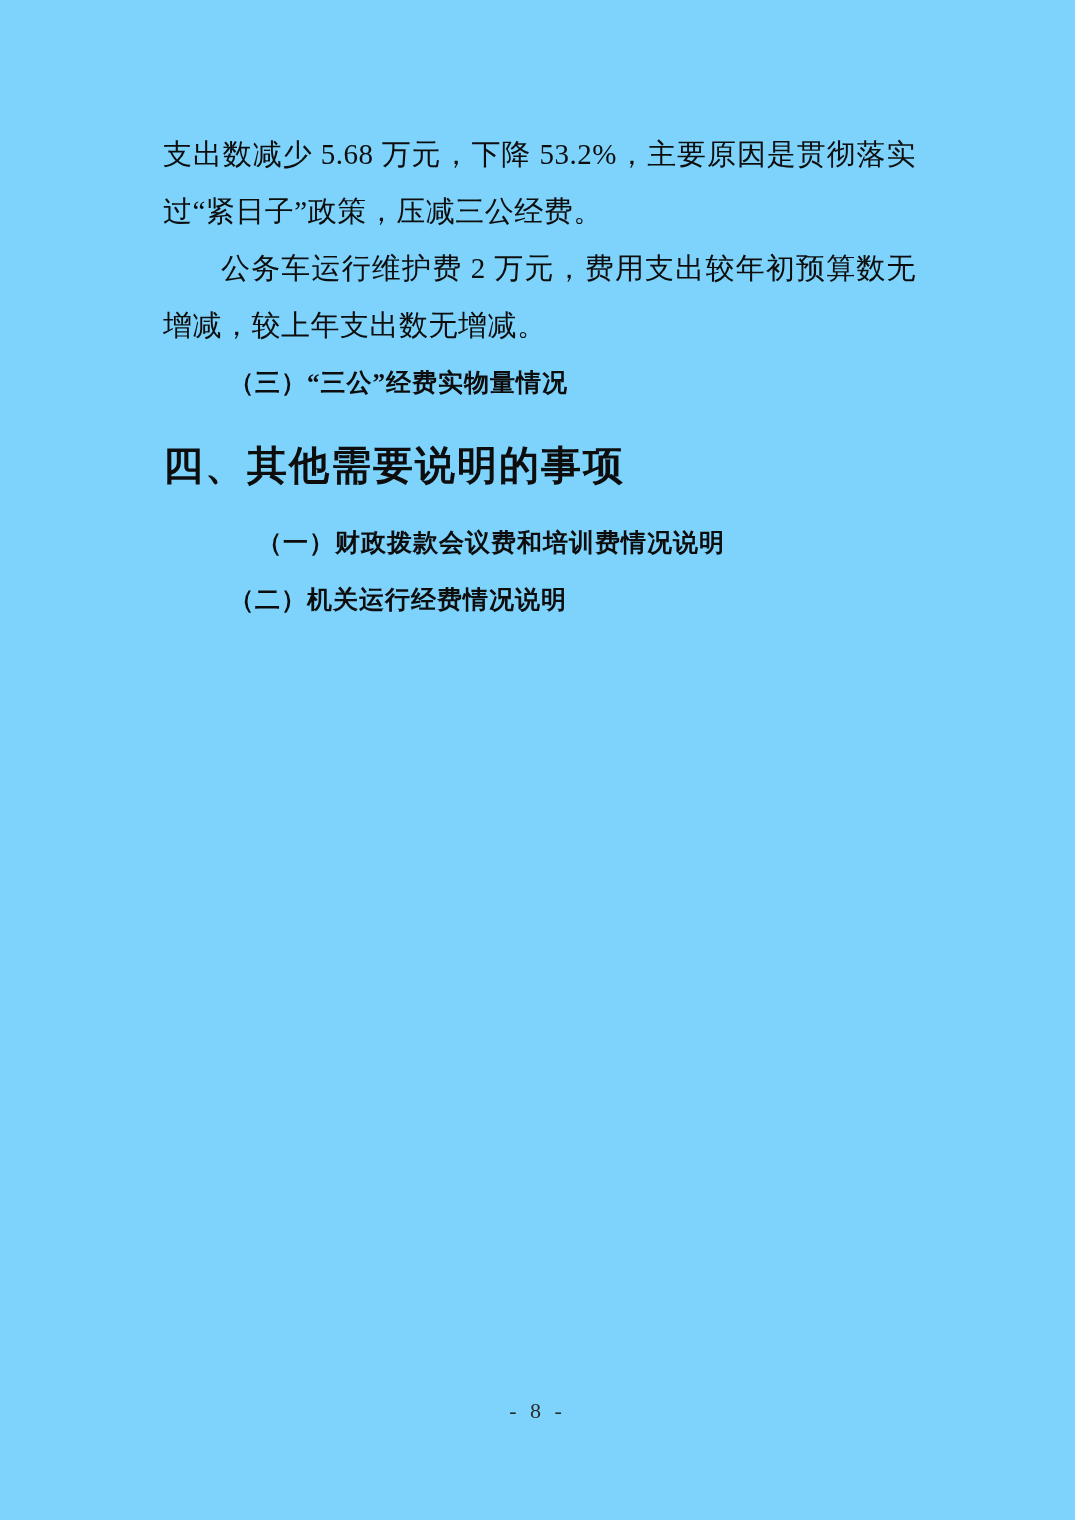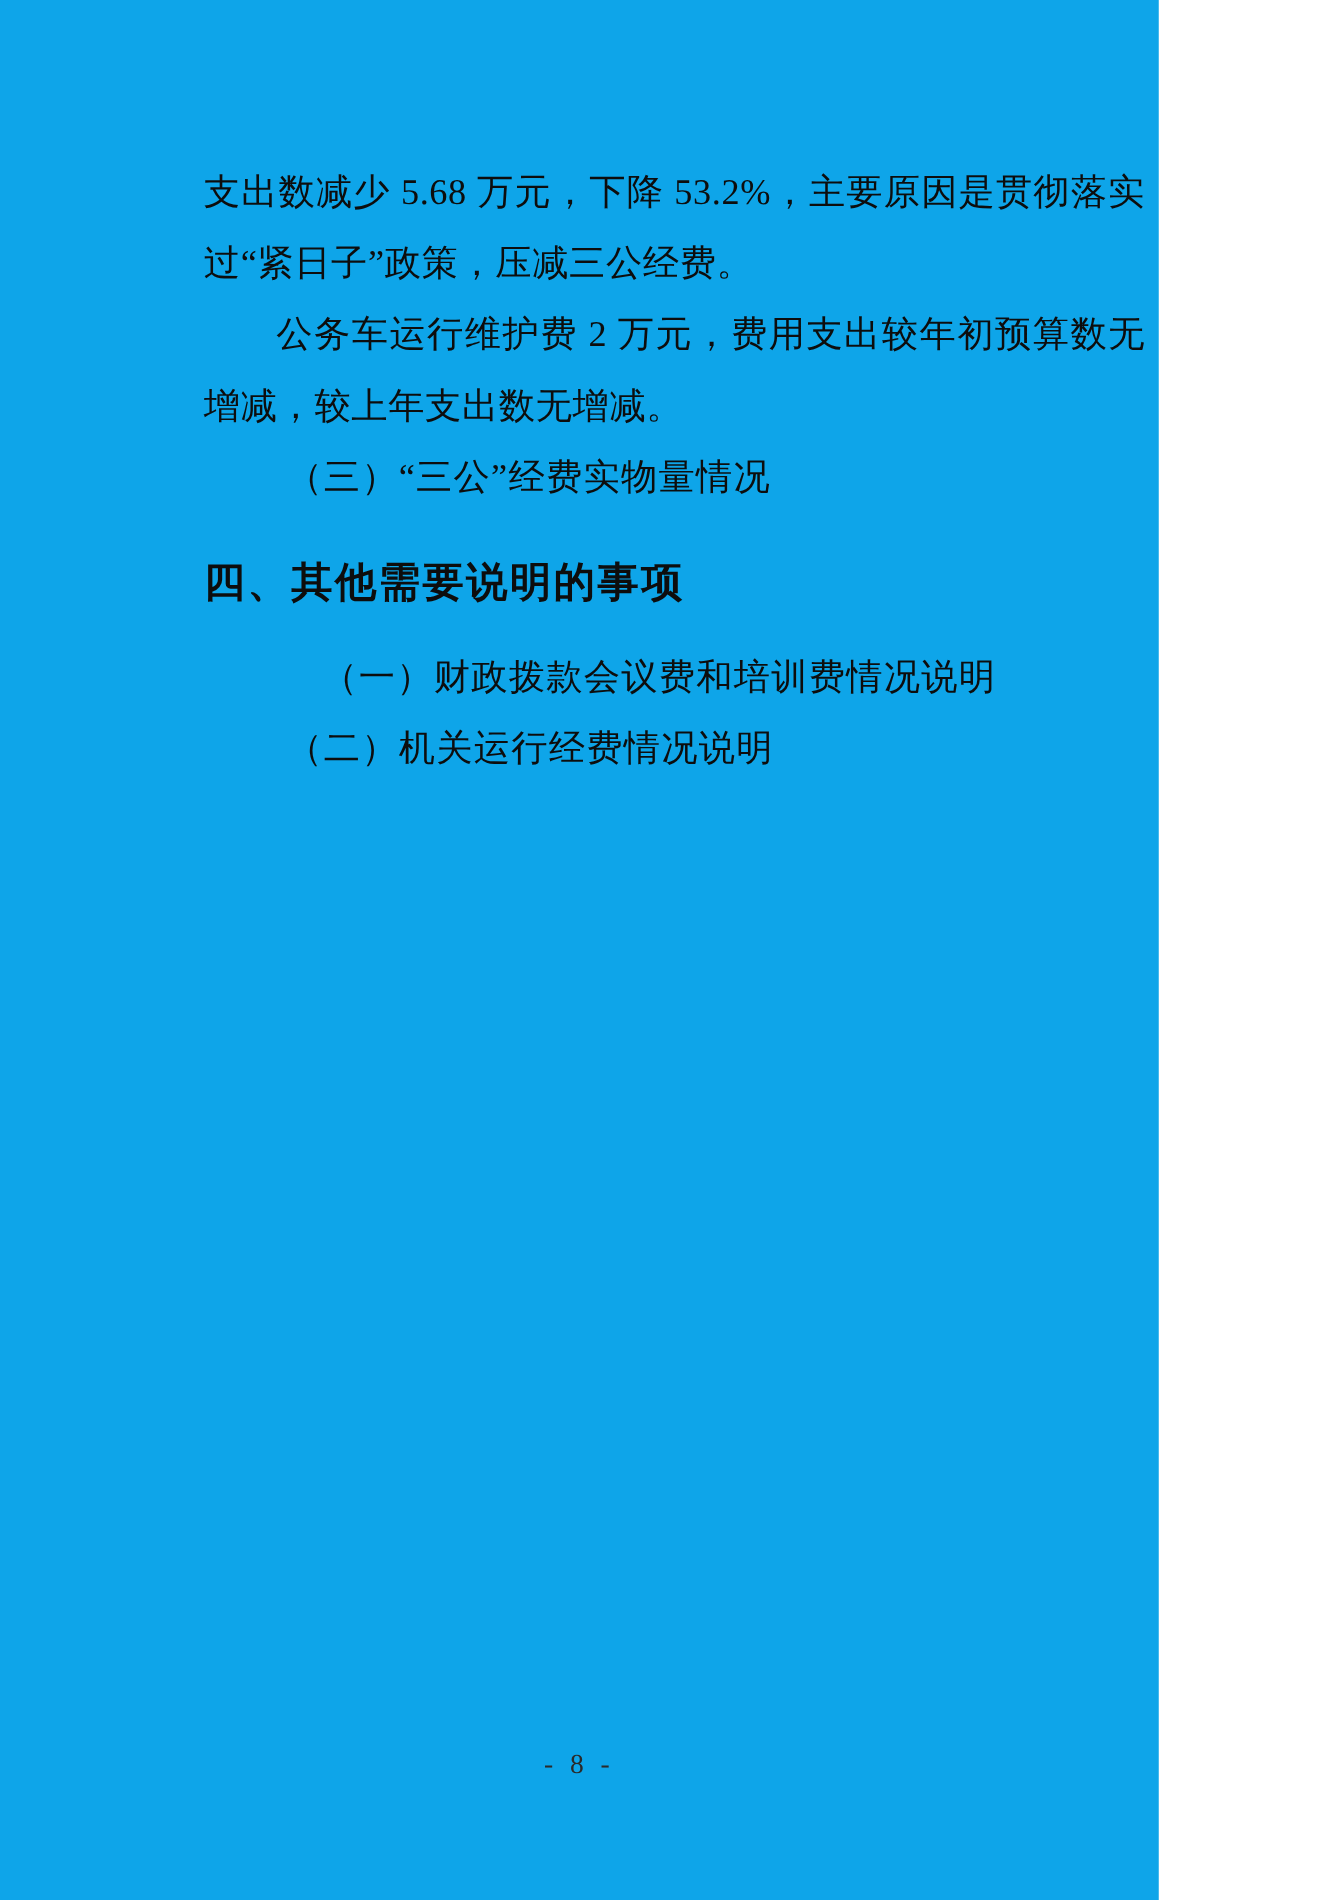--- a/index.html
+++ b/index.html
@@ -2,23 +2,23 @@
 <html lang="zh"><head>
 <meta charset="utf-8">
 <style>
   html, body {
     margin: 0;
     padding: 0;
     background: #ffffff;
   }
   .page {
     position: relative;
-    width: 927px;
+    width: 1075px;
     height: 1520px;
-    background: #0ea5e9;
+    background: #7dd3fc;
     color: #0d0d0d;
     font-family: "Liberation Serif", "DejaVu Serif", serif;
     overflow: hidden;
   }
   .content {
     position: absolute;
     left: 163px;
     top: 126px;
     width: 753px;
   }
@@ -31,32 +31,32 @@
   }
   p.indent {
     text-indent: 2em;
   }
   p.indent-wide {
     text-indent: 2.5em;
   }
   h3.sub-heading {
     margin: 0;
     margin-left: 66px;
-    font-size: 29px;
+    font-size: 25px;
     line-height: 57px;
-    font-weight: 400;
+    font-weight: 700;
     letter-spacing: 1px;
     font-family: "Liberation Serif", "DejaVu Serif", serif;
   }
   h3.sub-heading-deep {
     margin-left: 94px;
   }
   h2.main-heading {
     margin: 26px 0 20px 0;
-    font-size: 33px;
+    font-size: 40px;
     line-height: 57px;
     font-weight: 700;
     letter-spacing: 2px;
     font-family: "Liberation Sans", "DejaVu Sans", sans-serif;
   }
   .footer {
     position: absolute;
     left: 0;
     top: 1396px;
     width: 100%;

